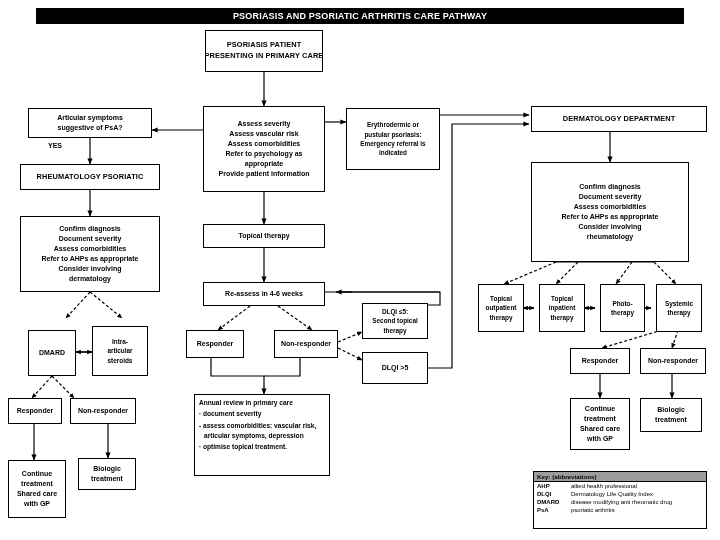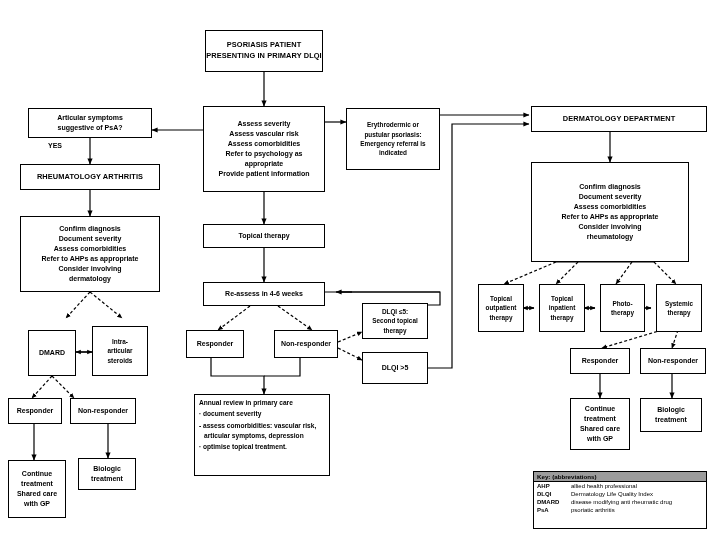--- a/index.html
+++ b/index.html
@@ -118,24 +118,25 @@
 
       <path d="M662,330 L602,348" stroke-dasharray="3,2.2" marker-end="url(#ahs)"></path>
       <path d="M678,330 L672,348" stroke-dasharray="3,2.2" marker-end="url(#ahs)"></path>
 
       <line x1="600" y1="374" x2="600" y2="398" marker-end="url(#ah)"></line>
 
       <line x1="672" y1="374" x2="672" y2="398" marker-end="url(#ah)"></line>
     </g>
   </svg>
 
+  <div class="title-bar">PSORIASIS AND PSORIATIC ARTHRITIS CARE PATHWAY</div>
 
   <div class="node caps" style="left:205px;top:30px;width:118px;height:42px;">
     <span>PSORIASIS PATIENT</span>
-    <span>PRESENTING IN PRIMARY DLQI</span>
+    <span>PRESENTING IN PRIMARY CARE</span>
   </div>
 
   <div class="node" style="left:203px;top:106px;width:122px;height:86px;">
     <span>Assess severity</span>
     <span>Assess vascular risk</span>
     <span>Assess comorbidities</span>
     <span>Refer to psychology as</span>
     <span>appropriate</span>
     <span>Provide patient information</span>
   </div>
@@ -174,21 +175,21 @@
   </div>
 
   <div class="node" style="left:28px;top:108px;width:124px;height:30px;">
     <span>Articular symptoms</span>
     <span>suggestive of PsA?</span>
   </div>
 
   <div class="yes-label" style="left:48px;top:142px;">YES</div>
 
   <div class="node caps" style="left:20px;top:164px;width:140px;height:26px;">
-    <span>RHEUMATOLOGY ARTHRITIS</span>
+    <span>RHEUMATOLOGY PSORIATIC</span>
   </div>
 
   <div class="node" style="left:20px;top:216px;width:140px;height:76px;">
     <span>Confirm diagnosis</span>
     <span>Document severity</span>
     <span>Assess comorbidities</span>
     <span>Refer to AHPs as appropriate</span>
     <span>Consider involving</span>
     <span>dermatology</span>
   </div>

